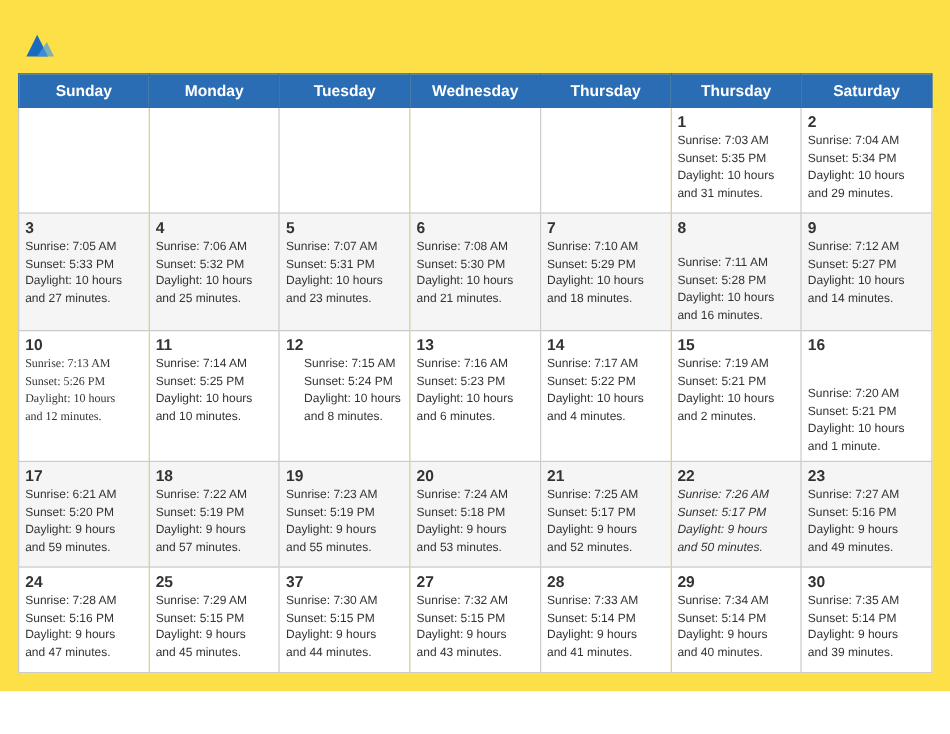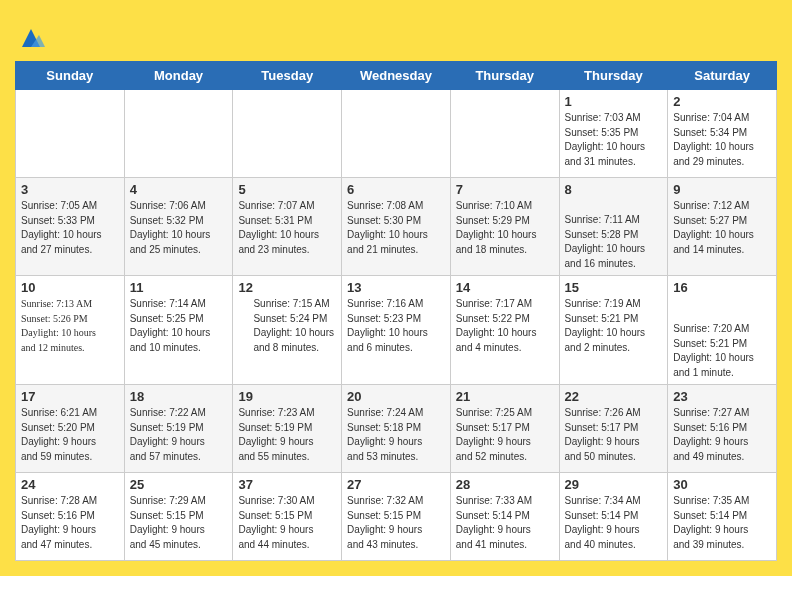--- a/index.html
+++ b/index.html
@@ -286,21 +286,21 @@
           </td>
           <td>
             <span class="day-number">21</span>
             <div class="day-info" style="white-space: pre-line;">Sunrise: 7:25 AM
 Sunset: 5:17 PM
 Daylight: 9 hours
 and 52 minutes.</div>
           </td>
           <td>
             <span class="day-number">22</span>
-            <div class="day-info" style="white-space: pre-line;">Sunrise: 7:26 AM
+            <div class="day-info" style="white-space: pre-line; font-style: italic;">Sunrise: 7:26 AM
 Sunset: 5:17 PM
 Daylight: 9 hours
 and 50 minutes.</div>
           </td>
           <td>
             <span class="day-number">23</span>
             <div class="day-info" style="white-space: pre-line;">Sunrise: 7:27 AM
 Sunset: 5:16 PM
 Daylight: 9 hours
 and 49 minutes.</div>

